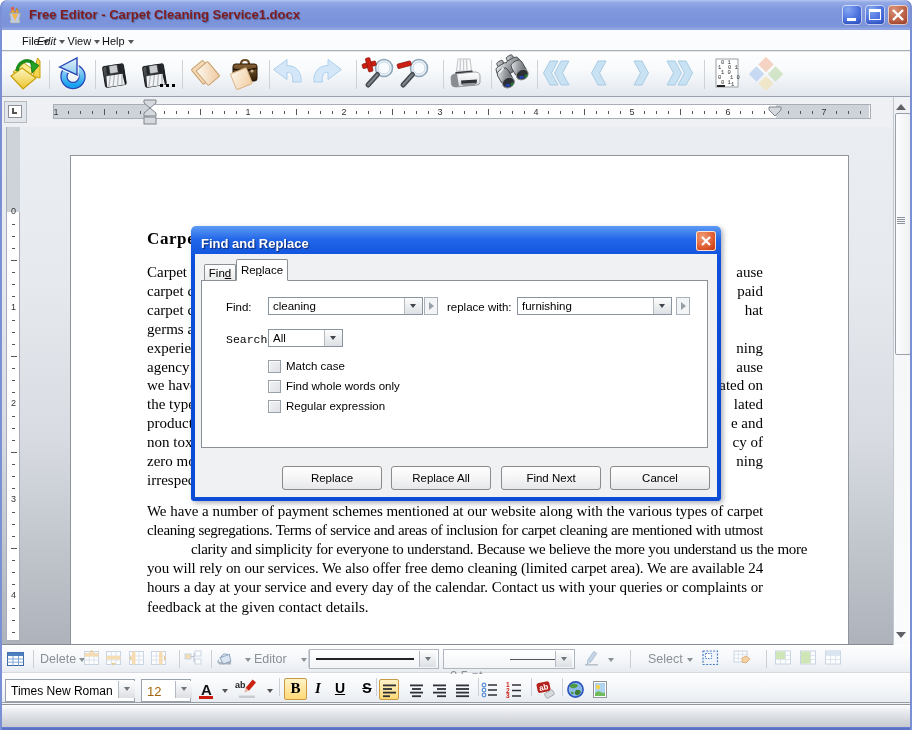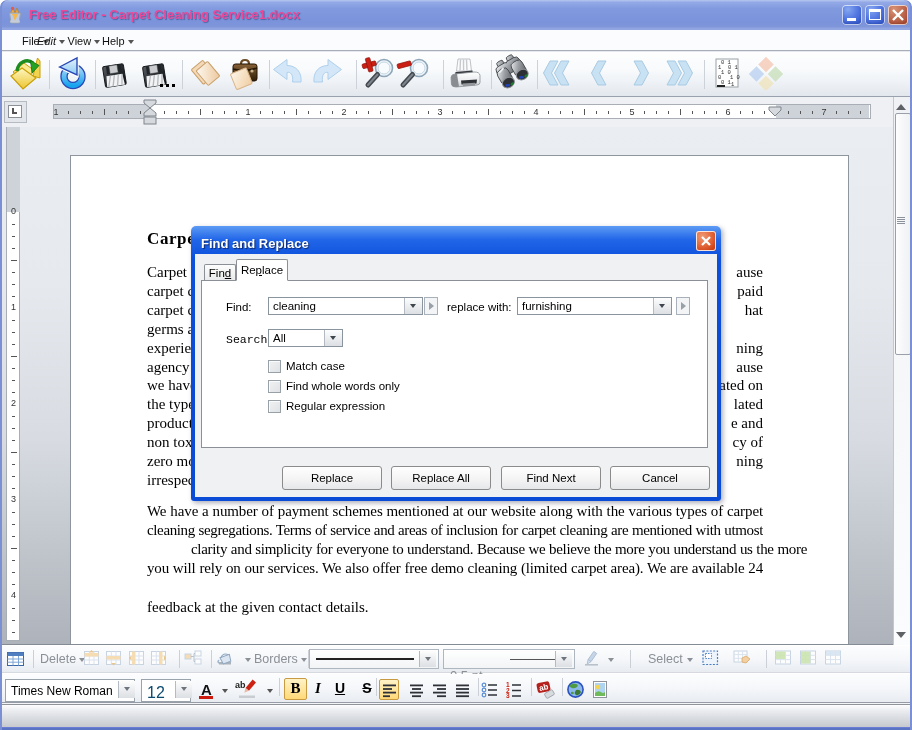--- a/index.html
+++ b/index.html
@@ -1,19 +1,19 @@
 <!DOCTYPE html>
 <html><head><meta charset="utf-8"><style>
 html,body{margin:0;padding:0;background:#fff;}
 #win{position:relative;width:912px;height:730px;overflow:hidden;
   font-family:"Liberation Sans",sans-serif;background:#fff;border-radius:7px 7px 0 0;}
 .abs{position:absolute;}
 #titlebar{left:0;top:0;width:912px;height:30px;border-radius:7px 7px 0 0;
   background:linear-gradient(180deg,#b5c6ef 0%,#93a9e6 8%,#8099df 30%,#7b93da 70%,#7e95da 88%,#96a9e3 97%,#8ba0de 100%);}
-#title-text{left:29px;top:7px;color:#ec4899;font-weight:bold;font-size:13px;
+#title-text{left:29px;top:7px;color:#7f1d1d;font-weight:bold;font-size:13px;
   text-shadow:1px 1px 1px rgba(50,70,130,.6);}
 .tbtn{top:5px;width:20px;height:20px;border-radius:4px;}
 .tbtn.bmin,.tbtn.bmax{background:radial-gradient(circle at 30% 22%,#86a7f0 0%,#5479e2 45%,#3a5ecf 80%,#3458c8 100%);
   box-shadow:inset 0 0 0 1px rgba(255,255,255,.7),inset 0 -2px 3px rgba(30,60,160,.5);}
 .tbtn.bclose{background:radial-gradient(circle at 30% 22%,#d89276 0%,#c06a50 45%,#ad5138 80%,#a54a32 100%);box-shadow:inset 0 0 0 1px rgba(255,255,255,.7),inset 0 -2px 3px rgba(120,40,20,.45);}
 #menubar{left:2px;top:30px;width:908px;height:21px;background:#fbfcfd;border-bottom:1px solid #a7aeb8;box-sizing:border-box;}
 .menu-item{position:absolute;top:5px;font-size:11px;color:#111;}
 .dda{display:inline-block;width:0;height:0;border-left:3.5px solid transparent;
   border-right:3.5px solid transparent;border-top:4px solid #555;margin-left:3px;vertical-align:1px;}
 #toolbar{left:2px;top:51px;width:908px;height:46px;
@@ -500,20 +500,21 @@
       <div class="dline" style="top:376.4px;">we have in the field of carpet cleaning and maintenance services. We always<span class="dright">lated on</span></div>
       <div class="dline" style="top:395.29999999999995px;">the type of service we offer to our customers and the quality of products used.<span class="dright">lated</span></div>
       <div class="dline" style="top:414.2px;">products used for cleaning of carpets and maintenance of the same are<span class="dright">e and</span></div>
       <div class="dline" style="top:433.1px;">non toxic in nature. Our products are eco friendly and guarantee a hundred<span class="dright">cy of</span></div>
       <div class="dline" style="top:452.0px;">zero moisture retention by the carpet fabric along with sparkling results after<span class="dright">ning</span></div>
       <div class="dline" style="top:470.9px;">irrespective of the number of times.</div>
       <div class="dline just" style="top:501.5px;letter-spacing:-0.105px;">We have a number of payment schemes mentioned at our website along with the various types of carpet</div>
       <div class="dline just" style="top:520.74px;letter-spacing:-0.369px;">cleaning segregations. Terms of service and areas of inclusion for carpet cleaning are mentioned with utmost</div>
       <div class="dline just" style="top:539.98px;letter-spacing:-0.309px;margin-left:44px;">clarity and simplicity for everyone to understand. Because we believe the more you understand us the more</div>
       <div class="dline just" style="top:559.22px;letter-spacing:-0.153px;">you will rely on our services. We also offer free demo cleaning (limited carpet area). We are available 24</div>
+      <div class="dline just" style="top:578.46px;letter-spacing:-0.107px;">hours a day at your service and every day of the calendar. Contact us with your queries or complaints or</div>
       <div class="dline" style="top:597.7px;letter-spacing:0.000px;">feedback at the given contact details.</div>
     </div>
     <div class="abs" id="vsb">
 <div class="sbarr" style="top:7px;border-bottom:6px solid #5e6166;"></div>
 <div id="thumb"></div>
       <div id="grip"></div>
 <div class="sbarr" style="top:535px;border-top:6px solid #5e6166;"></div>
 </div>
     <div class="abs" id="dlg">
       <div id="dlg-inner">
@@ -557,21 +558,21 @@
     </div>
     <div class="abs" id="row1">
       <div class="bsep" style="left:31px;"></div>
       <div class="bsep" style="left:177px;"></div>
       <div class="bsep" style="left:209px;"></div>
       <div class="bsep" style="left:306px;"></div>
       <div class="bsep" style="left:628px;"></div>
       <div class="bsep" style="left:764px;"></div>
       <div class="graytxt" style="left:38px;top:6px;">Delete</div>
       <span class="dda abs" style="left:74px;top:12px;border-top-color:#8b9096;"></span>
-      <div class="graytxt" style="left:252px;top:6px;">Borders</div>
+      <div class="graytxt" style="left:252px;top:6px;">Editor</div>
       <span class="dda abs" style="left:296px;top:12px;border-top-color:#8b9096;"></span>
       <div class="graytxt" style="left:646px;top:6px;">Select</div>
       <span class="dda abs" style="left:682px;top:12px;border-top-color:#8b9096;"></span>
       <span class="dda abs" style="left:240px;top:12px;border-top-color:#8b9096;"></span>
       <span class="dda abs" style="left:603px;top:12px;border-top-color:#8b9096;"></span>
     </div>
     <svg class="abs" style="left:7px;top:652px" width="17" height="14" viewBox="0 0 17 14">
 <rect x="0.5" y="0.5" width="16" height="13" fill="#fff" stroke="#3a66a5"></rect>
 <rect x="0.5" y="0.5" width="16" height="3.5" fill="#4f7fc0"></rect>
 <path d="M6,4 L6,13.5 M11.5,4 L11.5,13.5 M0.5,7 L16.5,7 M0.5,10.2 L16.5,10.2" stroke="#7fa6d6" stroke-width="1"></path>
@@ -659,21 +660,21 @@
       <div class="bsep" style="left:374px;top:4px;"></div>
       <div class="bsep" style="left:476px;top:4px;"></div>
       <div class="bsep" style="left:529px;top:4px;"></div>
       <div class="bsep" style="left:560px;top:4px;"></div>
     </div>
     <div class="abs" style="left:5px;top:679px;width:128px;height:21px;border:1px solid #9aa2ac;background:#fff;">
 <div class="abs" style="left:5px;top:4px;font-size:12px;color:#000;">Times New Roman</div>
 <div class="abs ddbtn2" style="left:112px;top:1px;height:17px;"></div>
     </div>
     <div class="abs" style="left:141px;top:679px;width:48px;height:21px;border:1px solid #9aa2ac;background:#fff;">
-<div class="abs" style="left:5px;top:4px;font-size:16px;color:#0c4a6e;">12</div>
+<div class="abs" style="left:5px;top:4px;font-size:13px;color:#a16207;">12</div>
 <div class="abs ddbtn2" style="left:33px;top:1px;height:17px;"></div>
     </div>
     <div class="abs" style="left:199px;top:681px;width:15px;height:18px;">
 <div style="font-size:15px;font-weight:bold;color:#111;text-align:center;">A</div>
 <div class="abs" style="left:0px;top:15px;width:14px;height:3px;background:#cc1a0f;"></div>
     </div>
     <span class="dda abs" style="left:219px;top:689px;border-top-color:#555;"></span>
     <svg class="abs" style="left:235px;top:679px" width="24" height="20" viewBox="0 0 24 20">
 <text x="0" y="9" font-size="9" font-weight="bold" fill="#222">ab</text>
 <g transform="rotate(40 14 8)">

